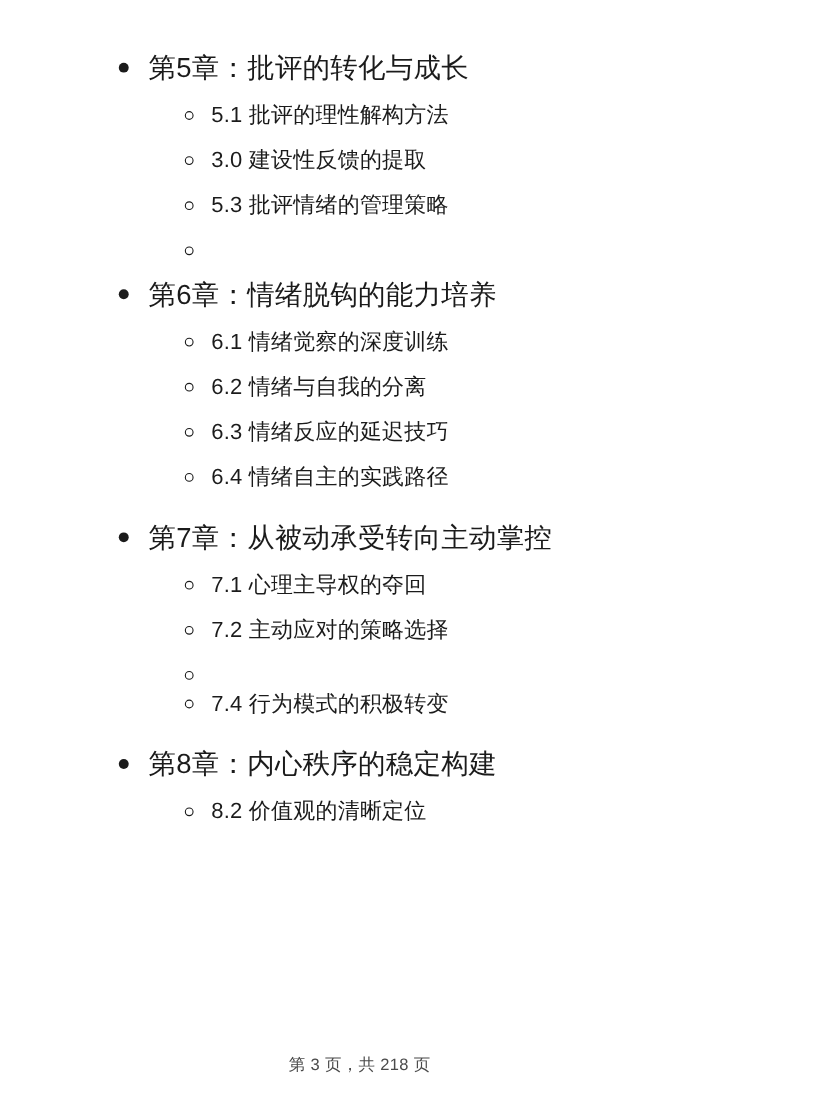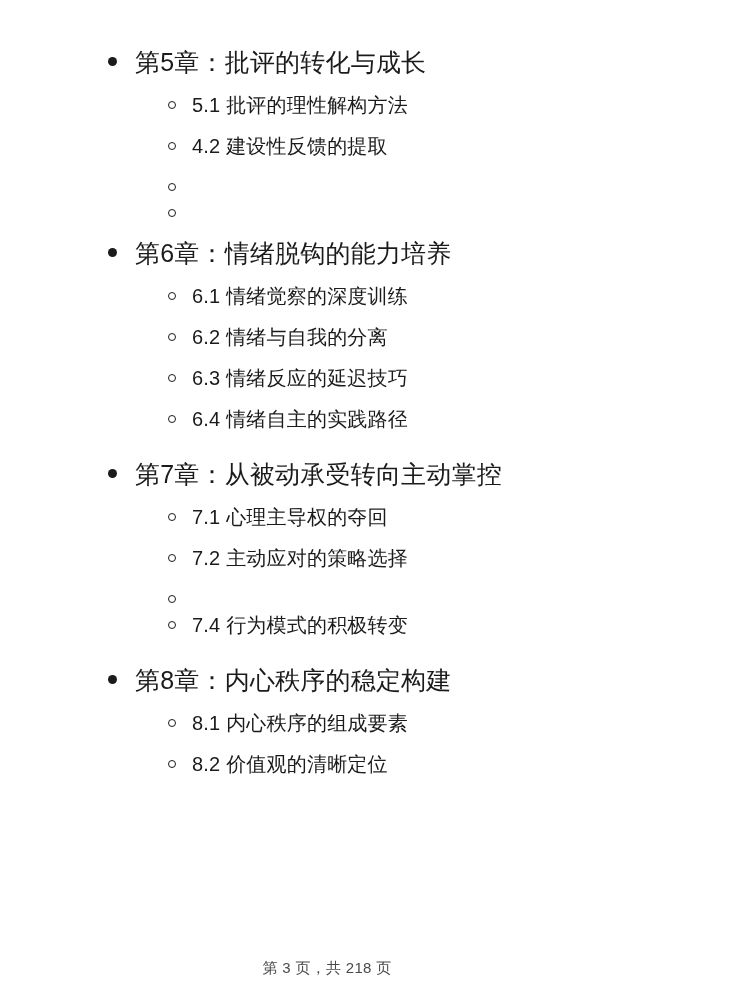--- a/index.html
+++ b/index.html
@@ -120,24 +120,25 @@
         <span class="bullet-disc"></span>
         <span class="chapter-title">第5章：批评的转化与成长</span>
       </div>
       <ul class="sections">
         <li class="section-row">
           <span class="bullet-circle"></span>
           <span class="section-title">5.1 批评的理性解构方法</span>
         </li>
         <li class="section-row">
           <span class="bullet-circle"></span>
-          <span class="section-title">4.2 建设性反馈的提取</span>
-        </li>
-        <li class="section-row">
-          <span class="bullet-circle"></span>
+          <span class="section-title">3.0 建设性反馈的提取</span>
+        </li>
+        <li class="section-row">
+          <span class="bullet-circle"></span>
+          <span class="section-title">5.3 批评情绪的管理策略</span>
         </li>
         <li class="section-row">
           <span class="bullet-circle"></span>
         </li>
       </ul>
     </li>
 
     <li class="chapter-block gap-after-sections">
       <div class="chapter-row">
         <span class="bullet-disc"></span>
@@ -186,24 +187,20 @@
         </li>
       </ul>
     </li>
 
     <li class="chapter-block">
       <div class="chapter-row">
         <span class="bullet-disc"></span>
         <span class="chapter-title">第8章：内心秩序的稳定构建</span>
       </div>
       <ul class="sections">
-        <li class="section-row">
-          <span class="bullet-circle"></span>
-          <span class="section-title">8.1 内心秩序的组成要素</span>
-        </li>
         <li class="section-row">
           <span class="bullet-circle"></span>
           <span class="section-title">8.2 价值观的清晰定位</span>
         </li>
       </ul>
     </li>
 
   </ul>
 
   <div class="page-footer">第 3 页，共 218 页</div>

